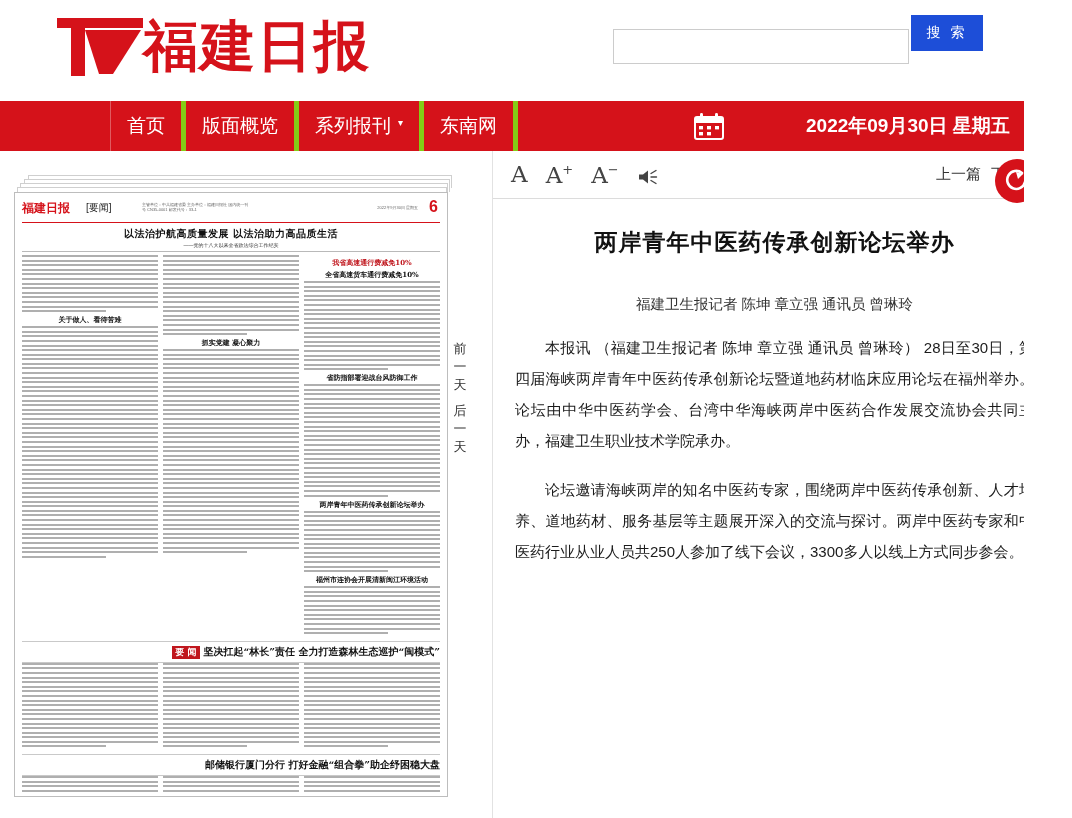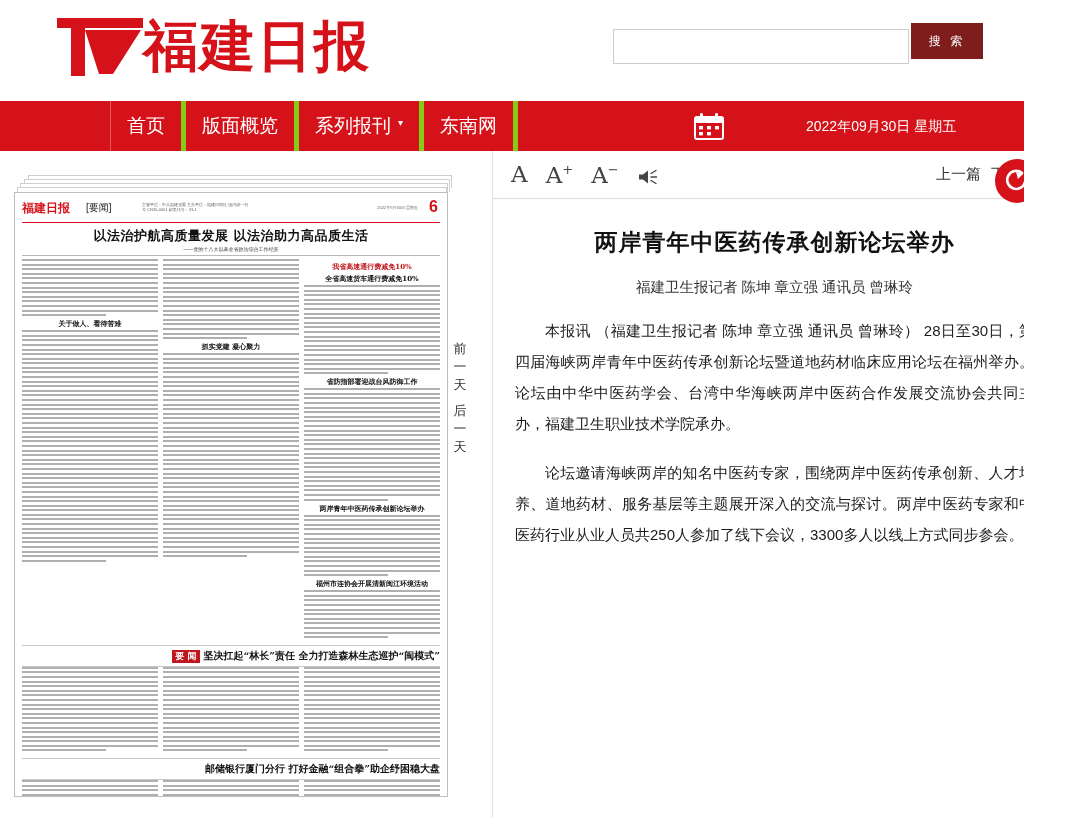--- a/index.html
+++ b/index.html
@@ -65,27 +65,27 @@
     border: none;
     outline: none;
     font-size: 14px;
     padding: 0 8px;
     box-sizing: border-box;
     font-family: "Liberation Sans", sans-serif;
   }
   .search-btn {
     position: absolute;
     left: 911px;
-    top: 23px;
+    top: 15px;
     width: 72px;
     height: 36px;
-    background: #7f1d1d;
+    background: #1d4ed8;
     color: #ffffff;
     border: none;
-    font-size: 12px;
+    font-size: 14px;
     letter-spacing: 3px;
     cursor: pointer;
     font-family: "Liberation Sans", sans-serif;
   }
 
   
   .navbar {
     position: relative;
     height: 50px;
     background: #d5121a;
@@ -124,23 +124,24 @@
     width: 30px;
     height: 27px;
     cursor: pointer;
   }
   .date-text {
     position: absolute;
     left: 806px;
     top: 0;
     height: 50px;
     line-height: 50px;
-    font-size: 14px;
+    font-size: 19px;
     color: #ffffff;
     white-space: nowrap;
+    font-weight: bold;
   }
 
   
   .main {
     position: relative;
     height: 667px;
     background: #ffffff;
   }
 
   
@@ -205,21 +206,21 @@
     font-size: 4px; color: #666;
   }
   .np-pageno {
     position: absolute; right: 2px; top: 0px;
     font-size: 16px; color: #d5121a; font-weight: bold;
   }
   .np-head1 {
     text-align: center;
     font-family: "DejaVu Serif", serif;
     font-weight: bold;
-    font-size: 13px;
+    font-size: 10px;
     color: #111;
     letter-spacing: 0.5px;
     margin: 4px 0 1px;
   }
   .np-sub1 {
     text-align: center;
     font-size: 5px;
     color: #333;
     margin-bottom: 3px;
   }
@@ -344,21 +345,21 @@
     font-size: 23px;
     font-weight: bold;
     color: #111;
     letter-spacing: 1px;
     line-height: 34px;
   }
   .art-byline {
     text-align: center;
     font-size: 14.5px;
     color: #333;
-    margin-top: 19px;
+    margin-top: 36px;
   }
   .art-p {
     font-size: 15px;
     line-height: 31px;
     color: #1b1b1b;
     text-align: justify;
     margin-top: 18px;
     text-indent: 2em;
   }
 

